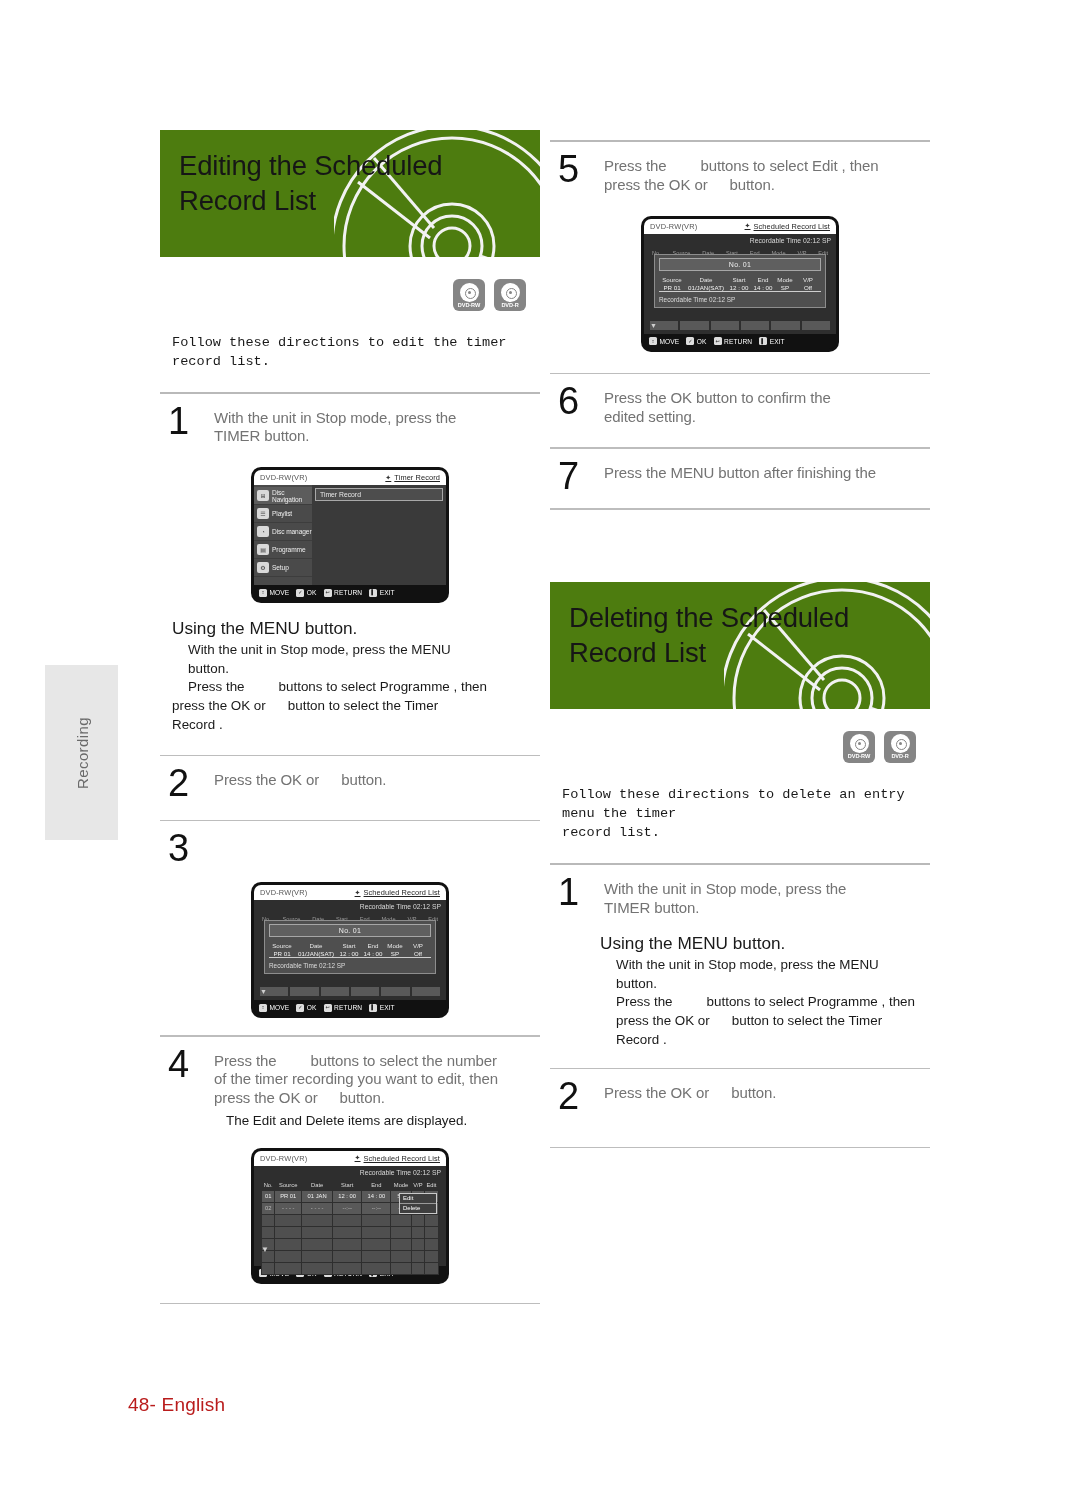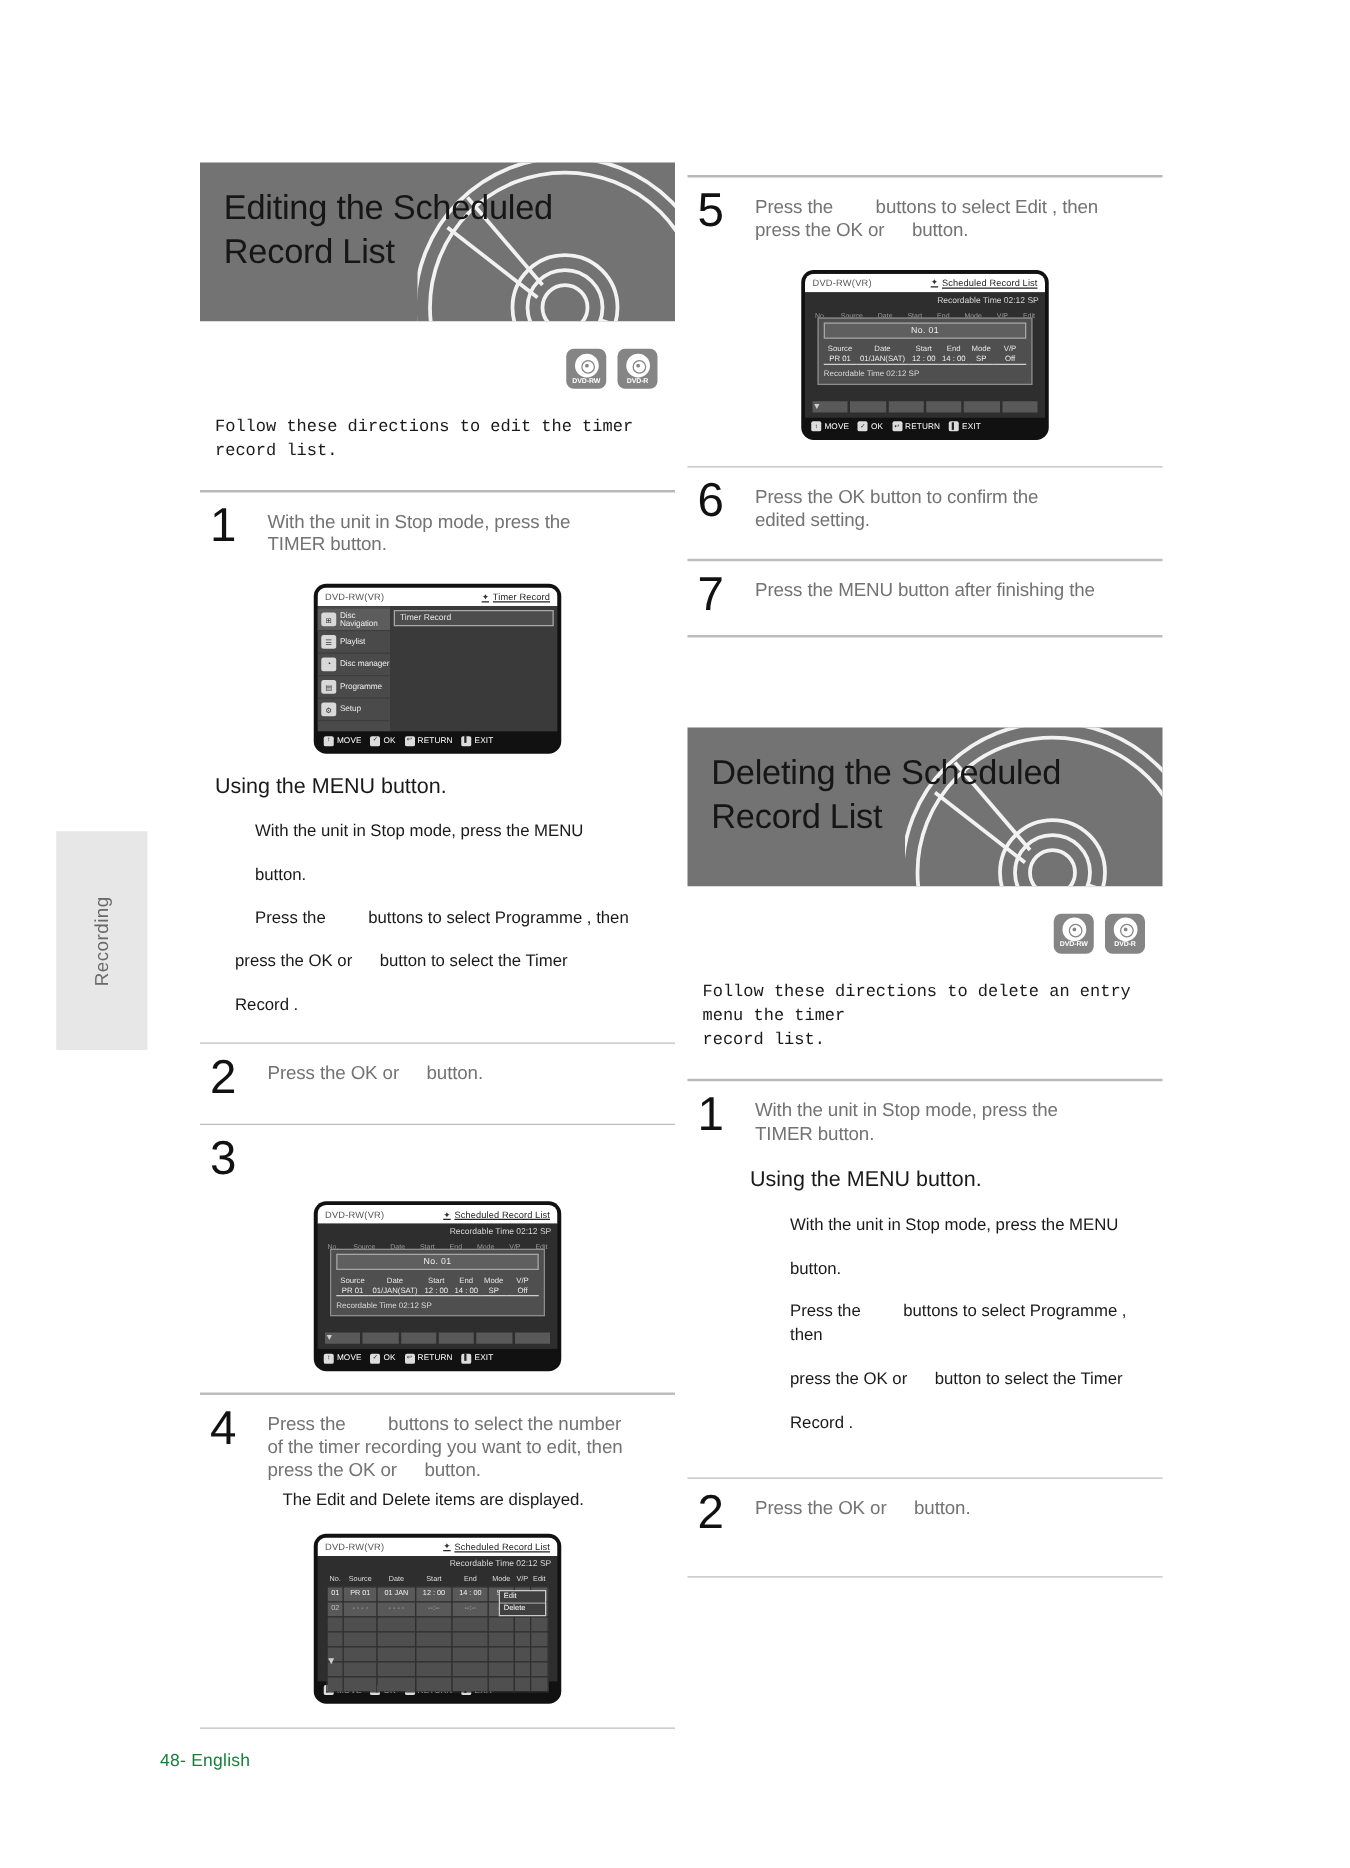--- a/index.html
+++ b/index.html
@@ -20,21 +20,21 @@
     white-space:nowrap;font-size:15px;color:#6a6a6a;letter-spacing:.4px;
   }
 
   
   .col{position:absolute;width:380px;}
   .col-left{left:160px;top:130px;}
   .col-right{left:550px;top:140px;}
 
   
   .banner{
-    position:relative;height:127px;background:#737373;overflow:hidden;
+    position:relative;height:127px;background:#4d7c0f;overflow:hidden;
   }
   .banner h1{
     position:relative;z-index:2;margin:0;padding:18px 0 0 19px;
     font-size:27.5px;font-weight:normal;line-height:1.28;color:#161616;
     letter-spacing:-.2px;
   }
   .banner .disc-art{position:absolute;right:-44px;top:-34px;width:250px;height:240px;z-index:1;}
 
   
   .logos{display:flex;gap:9px;justify-content:flex-end;margin:22px 14px 0 0;}
@@ -75,21 +75,21 @@
   }
   .sub{margin:4px 0 0 0;font-size:13.4px;line-height:1.38;}
   .sub p{margin:0;}
   .gap{display:inline-block;width:34px;}
   .gap-sm{display:inline-block;width:22px;}
 
   .menu-head{
     font-size:17.2px;margin:16px 0 0 12px;line-height:1.25;
   }
   .menu-body{font-size:13.4px;line-height:1.4;margin:1px 0 0 12px;}
-  .menu-body p{margin:16px;}
+  .menu-body p{margin:0;}
   .indent{padding-left:16px;}
 
   
   .tv{
     margin:18px auto 0 auto;width:192px;background:#111;border-radius:9px;
     border:2.5px solid #111;box-shadow:0 0 0 1px #111;
     padding:0;overflow:hidden;
   }
   .tv .bar-top{
     height:15px;background:#fff;display:flex;align-items:center;
@@ -191,21 +191,21 @@
   }
   .s3 .popup div{
     height:9px;font-size:6px;color:#fff;display:flex;align-items:center;
     padding-left:3px;
   }
   .s3 .popup div.first{border-bottom:1px solid #9a9a9a;}
   .s3 .caret{position:absolute;left:7px;bottom:12px;font-size:8px;color:#cfcfcf;}
 
   
   .footer{
-    position:absolute;left:128px;bottom:78px;font-size:14px;color:#15803d;
+    position:absolute;left:128px;bottom:78px;font-size:19px;color:#b91c1c;
     letter-spacing:.2px;
   }
 </style>
 </head>
 <body>
 
 <div class="page">
 
   <div class="side-tab">
     <span>Recording</span>

